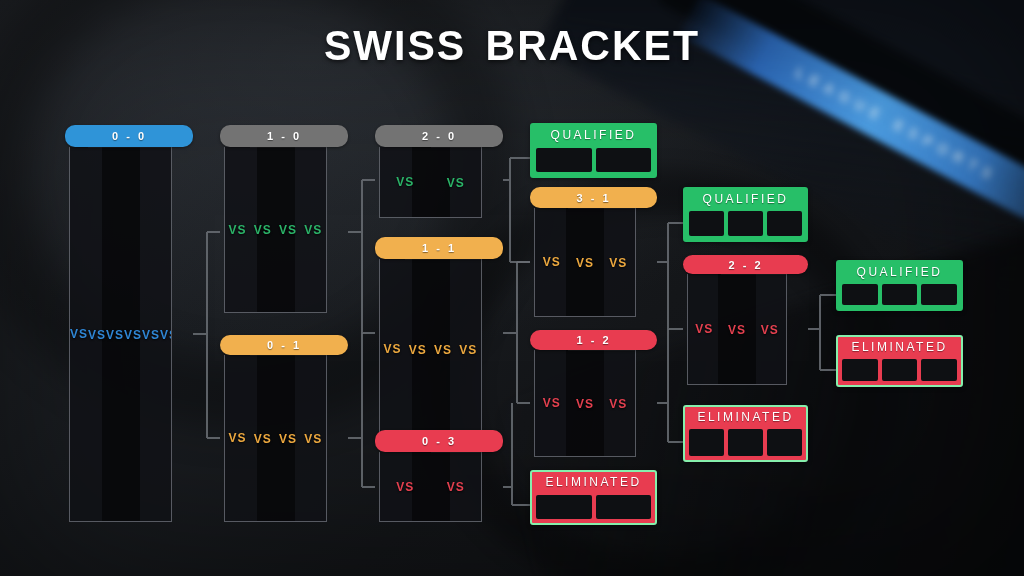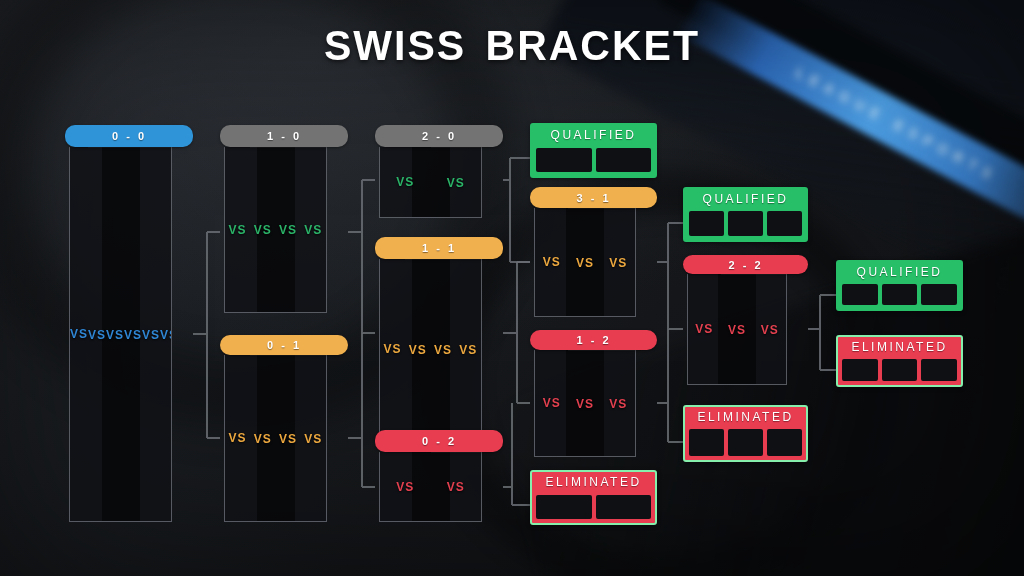--- a/index.html
+++ b/index.html
@@ -205,21 +205,21 @@
       </div>
       <div class="mrow">
         <span class="vs">VS</span>
       </div>
       <div class="mrow">
         <span class="vs">VS</span>
       </div>
     </div>
 </div>
 <div class="bbox red" style="left:375px;top:430px;width:128px;height:92px;--hh:22px">
-  <div class="bhead">0 - 2</div>
+  <div class="bhead">0 - 3</div>
   <div class="bbody">
       <div class="mrow">
         <span class="vs">VS</span>
       </div>
       <div class="mrow">
         <span class="vs">VS</span>
       </div>
     </div>
 </div>
 

